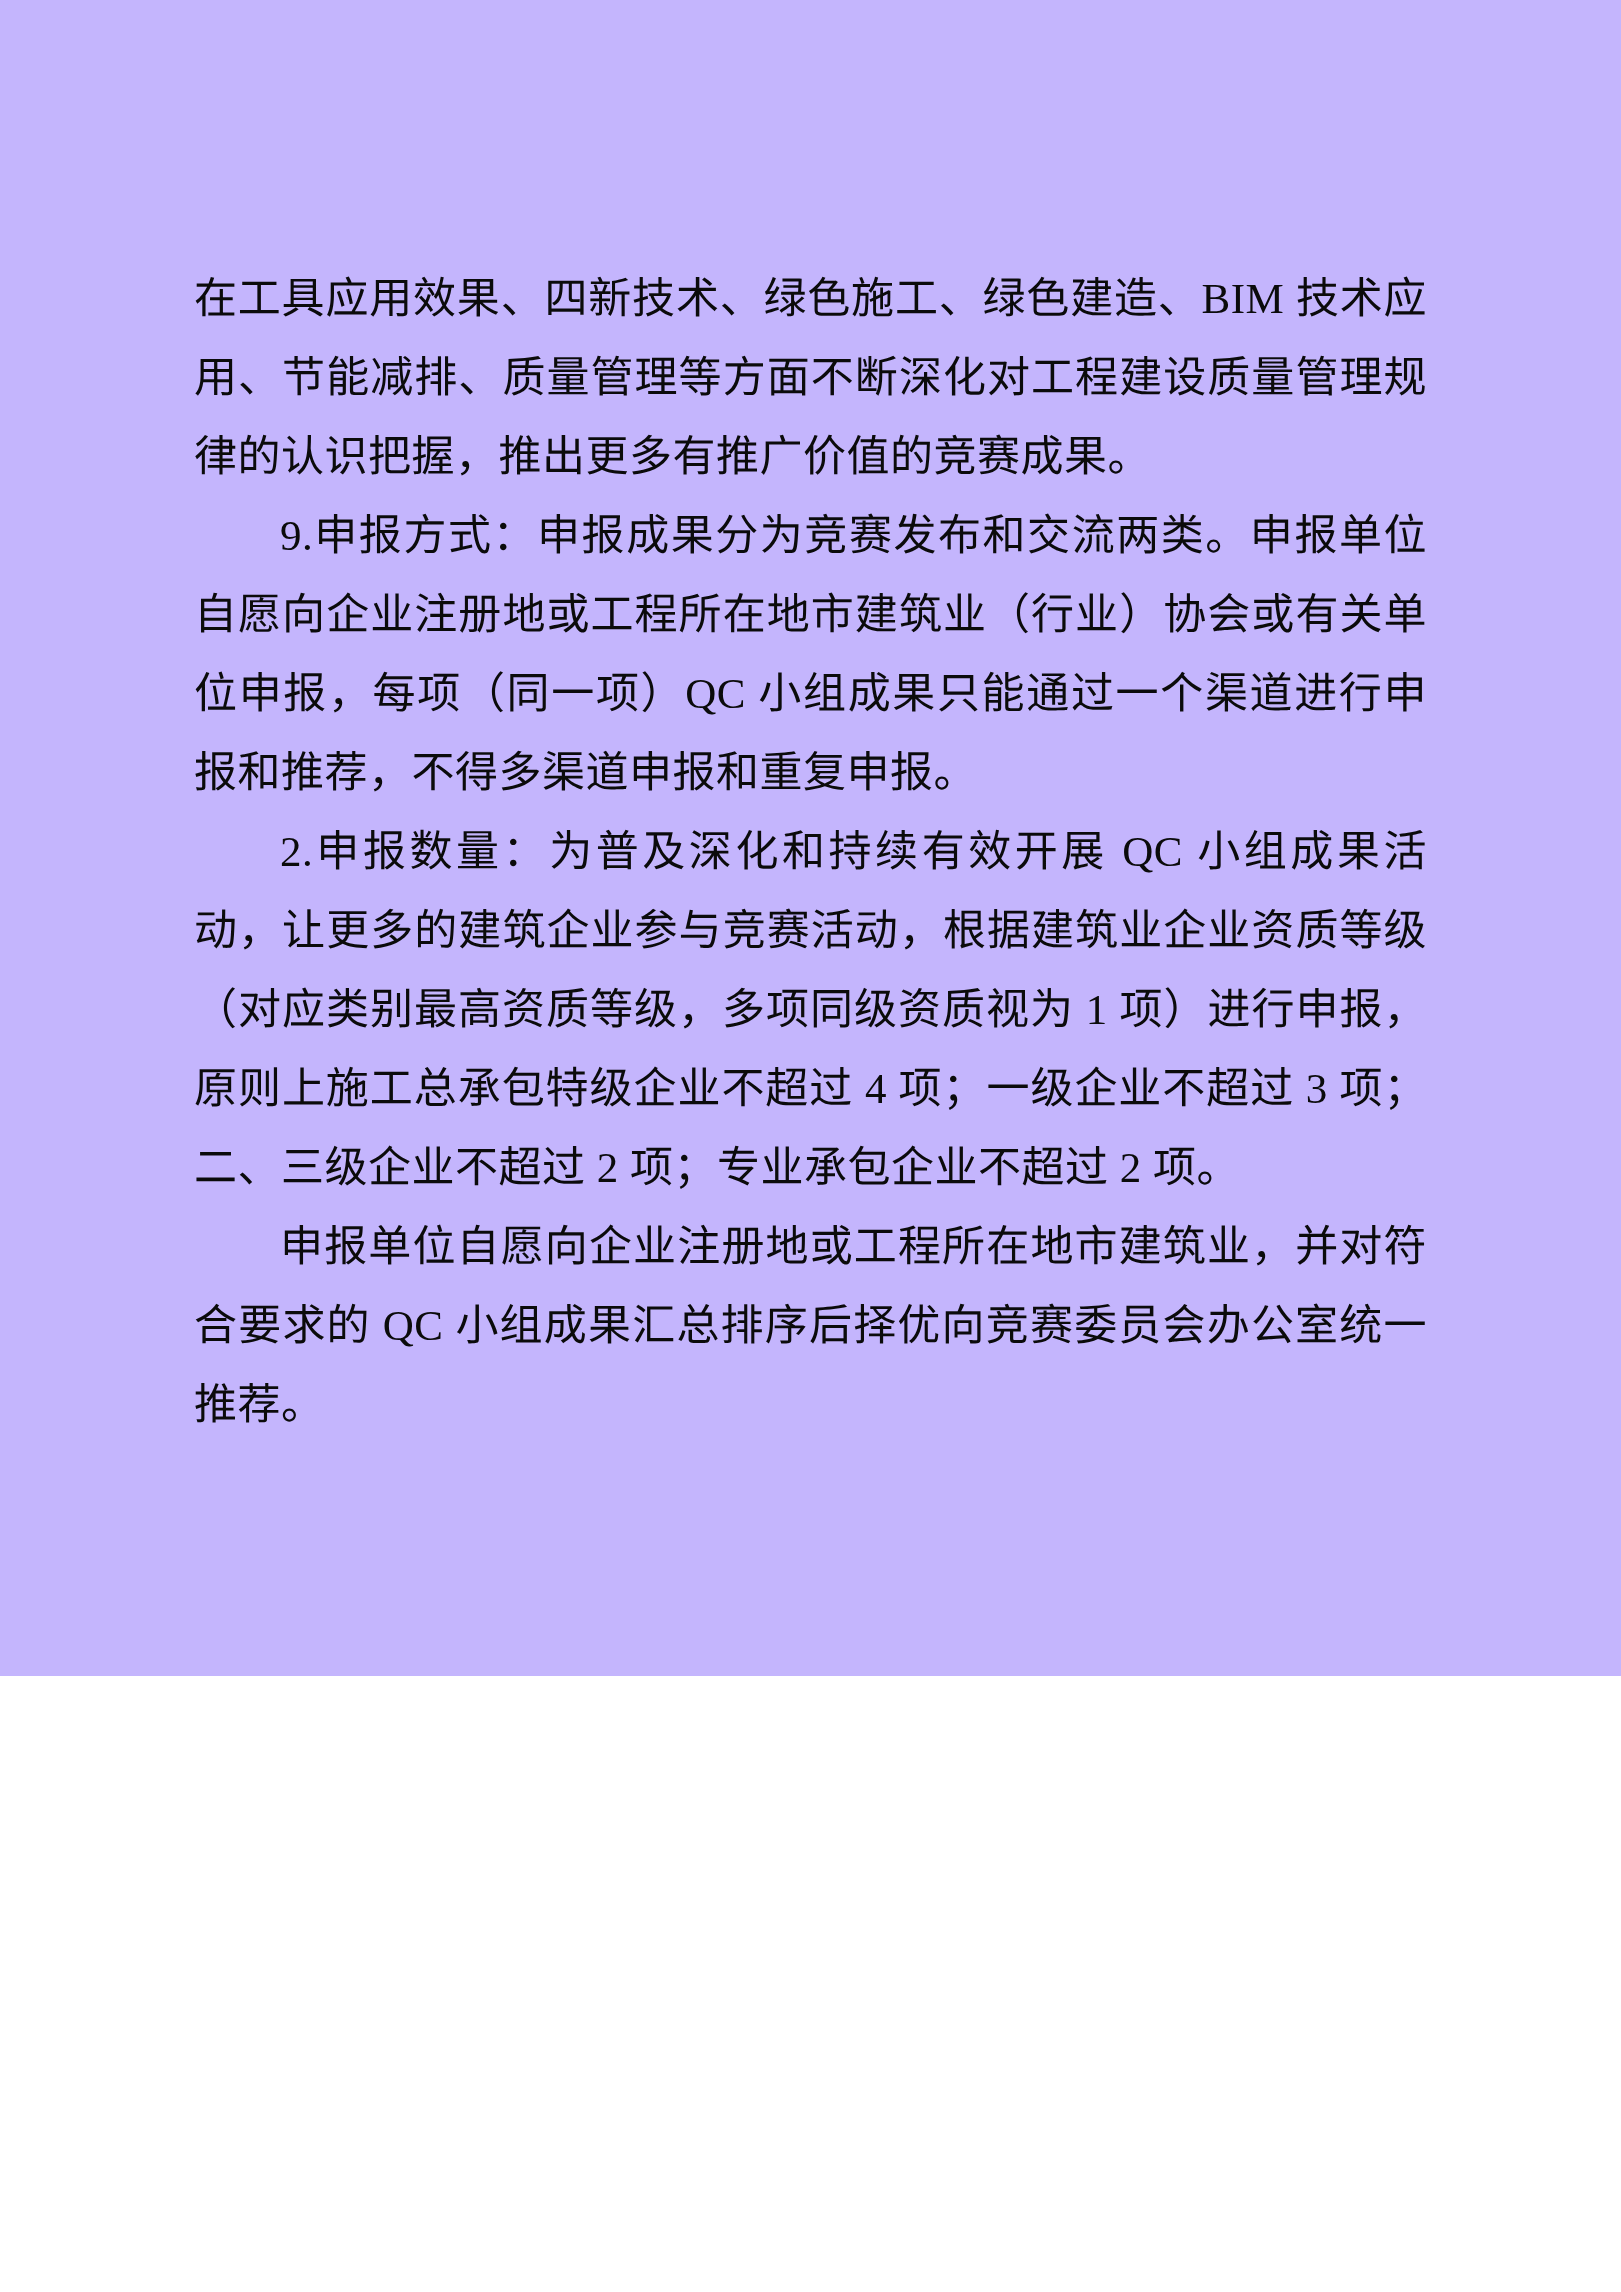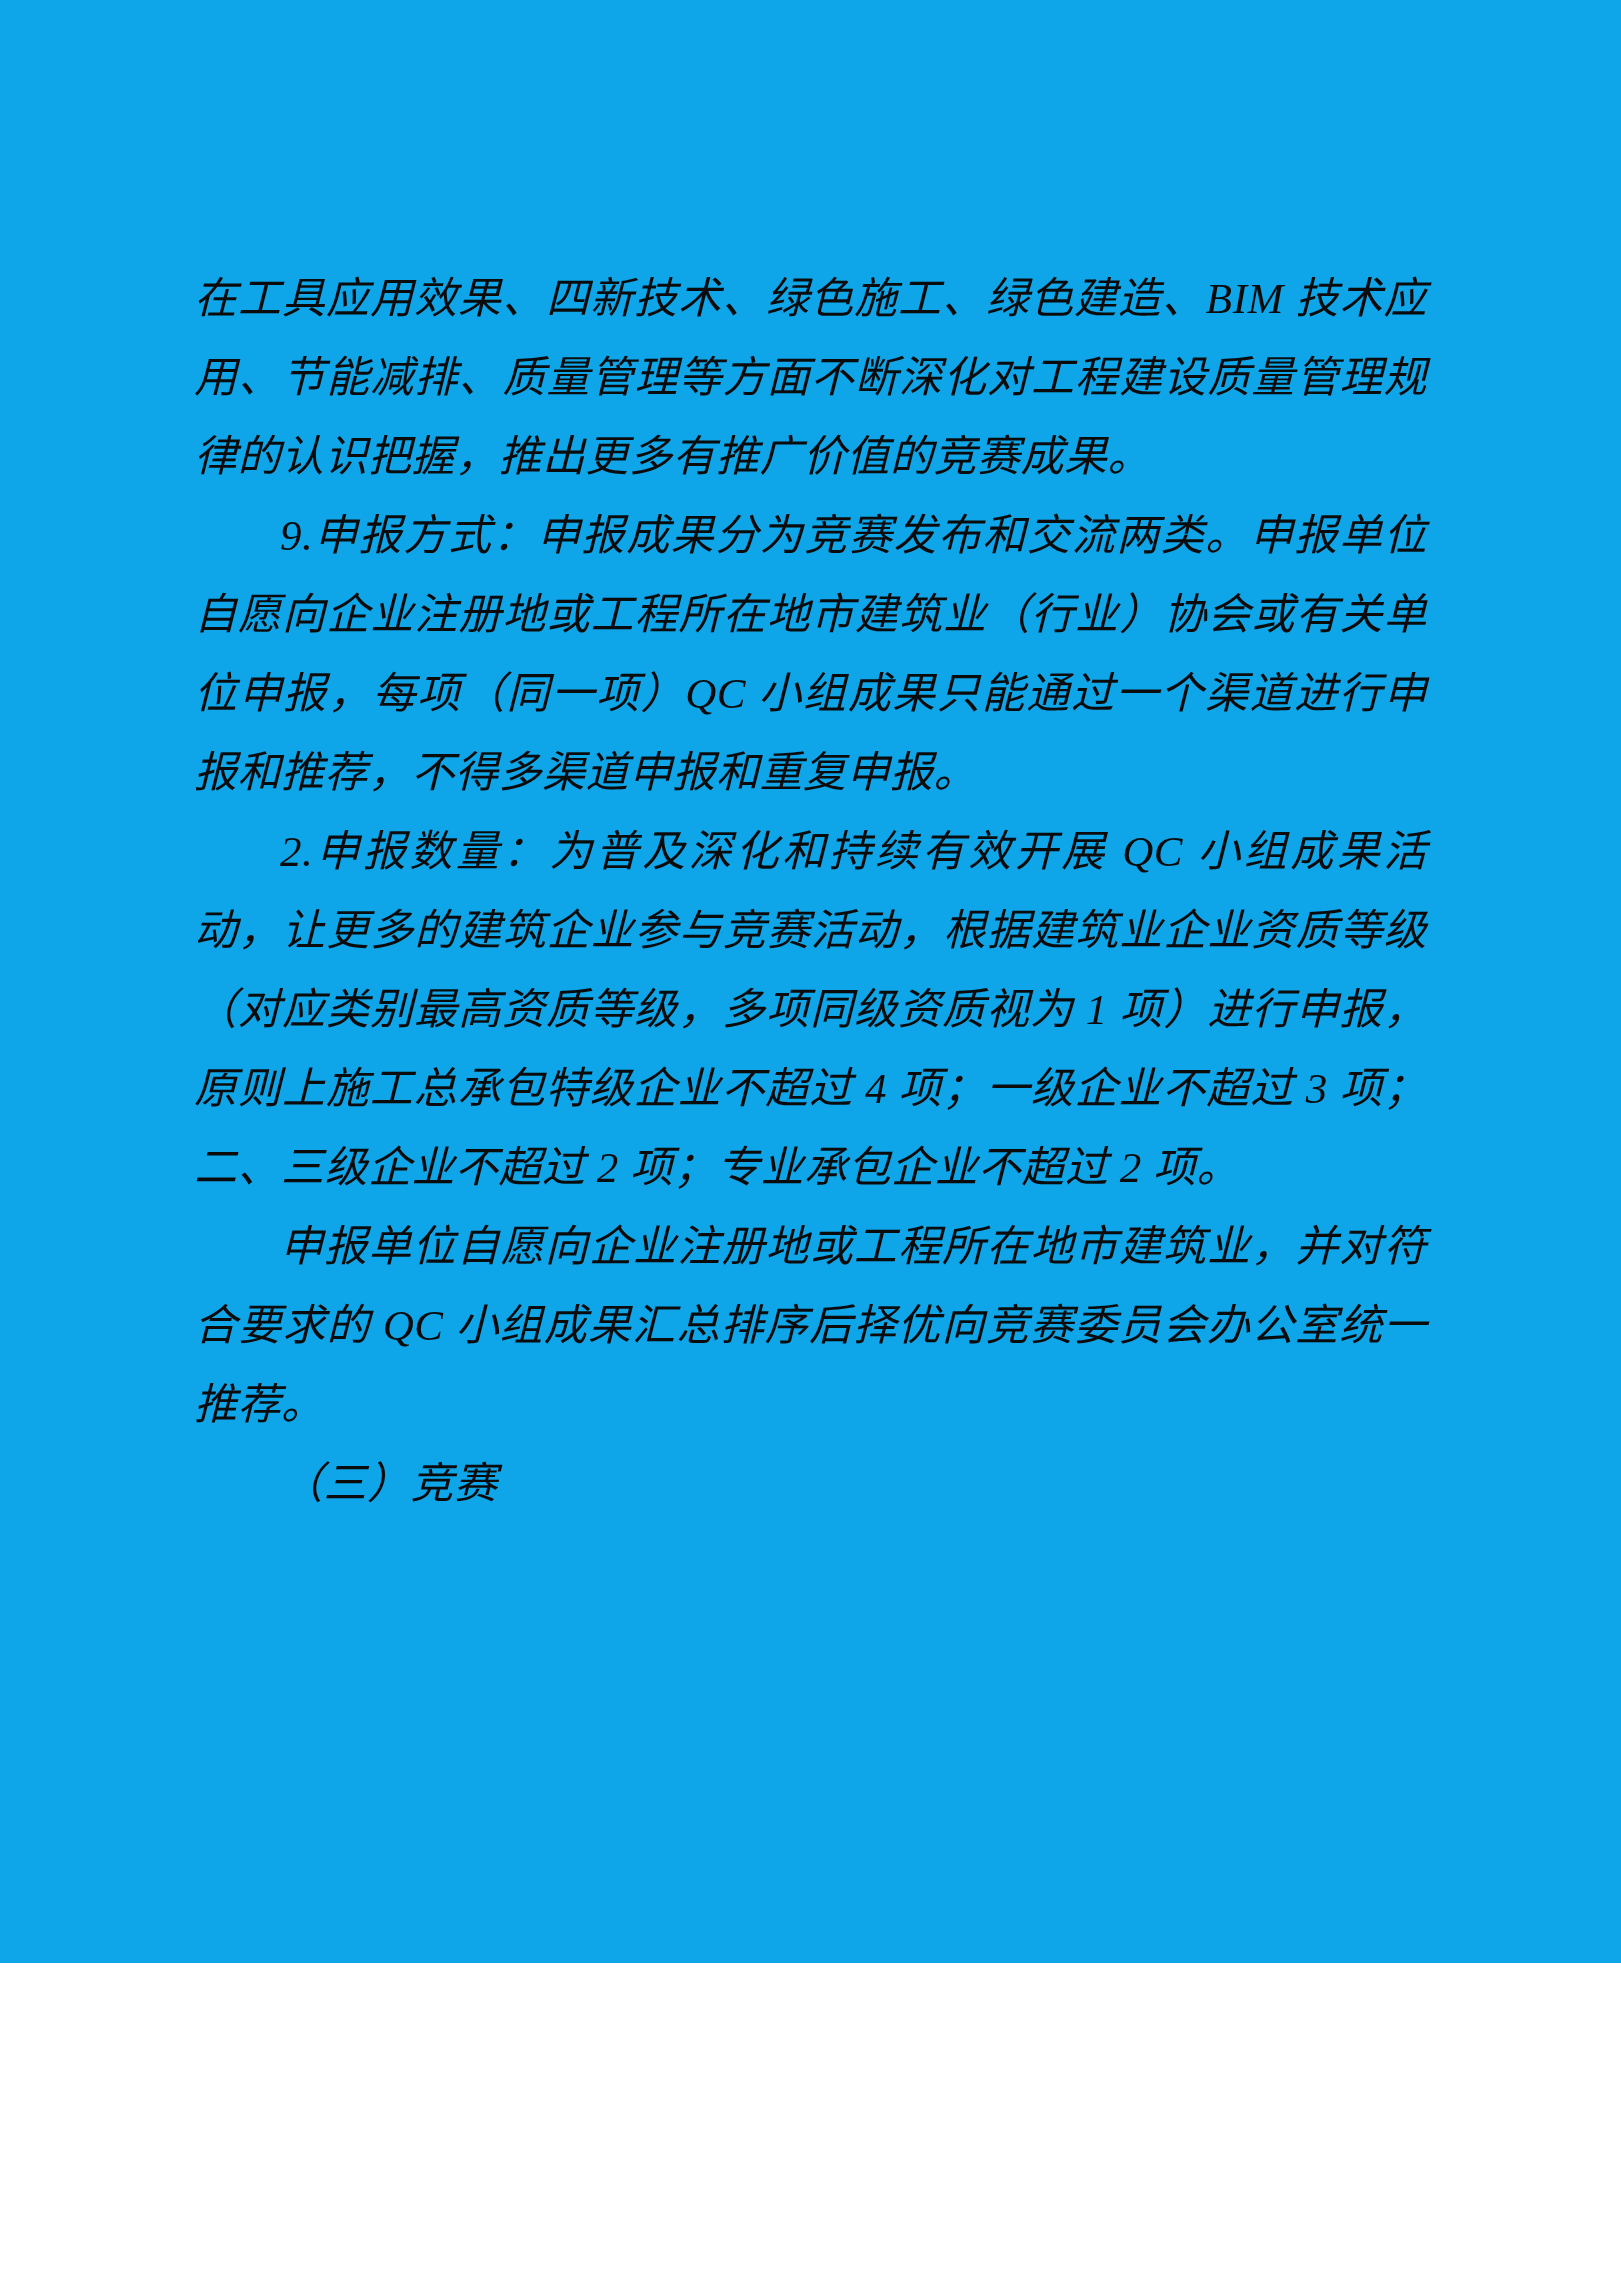--- a/index.html
+++ b/index.html
@@ -3,26 +3,25 @@
 <meta charset="utf-8">
 <style>
   html, body {
     margin: 0;
     padding: 0;
     background: #ffffff;
   }
   .page {
     position: relative;
     width: 1621px;
-    height: 1963px;
-    background: #0ea5e9;
+    height: 1676px;
+    background: #c4b5fd;
     color: #0b0b0b;
     font-family: "Liberation Serif", "DejaVu Serif", serif;
     overflow: hidden;
-    font-style: italic;
   }
   .content {
     position: absolute;
     left: 194px;
     top: 259px;
     width: 1233px;
     font-size: 43px;
     line-height: 79px;
     text-align: justify;
     text-justify: inter-ideograph;
@@ -53,18 +52,17 @@
 </style>
 </head>
 <body>
 
 <div class="page">
   <div class="content">
     <p>在工具应用效果、四新技术、绿色施工、绿色建造、BIM 技术应用、节能减排、质量管理等方面不断深化对工程建设质量管理规律的认识把握，推出更多有推广价值的竞赛成果。</p>
     <p class="indent">9.申报方式：申报成果分为竞赛发布和交流两类。申报单位自愿向企业注册地或工程所在地市建筑业（行业）协会或有关单位申报，每项（同一项）QC 小组成果只能通过一个渠道进行申报和推荐，不得多渠道申报和重复申报。</p>
     <p class="indent">2.申报数量：为普及深化和持续有效开展 QC 小组成果活动，让更多的建筑企业参与竞赛活动，根据建筑业企业资质等级（对应类别最高资质等级，多项同级资质视为 1 项）进行申报，原则上施工总承包特级企业不超过 4 项；一级企业不超过 3 项；二、三级企业不超过 2 项；专业承包企业不超过 2 项。</p>
     <p class="indent">申报单位自愿向企业注册地或工程所在地市建筑业，并对符合要求的 QC 小组成果汇总排序后择优向竞赛委员会办公室统一推荐。</p>
-    <p class="indent">（三）竞赛</p>
   </div>
 
   <div class="page-number">3</div>
 </div>
 
 
 </body></html>

